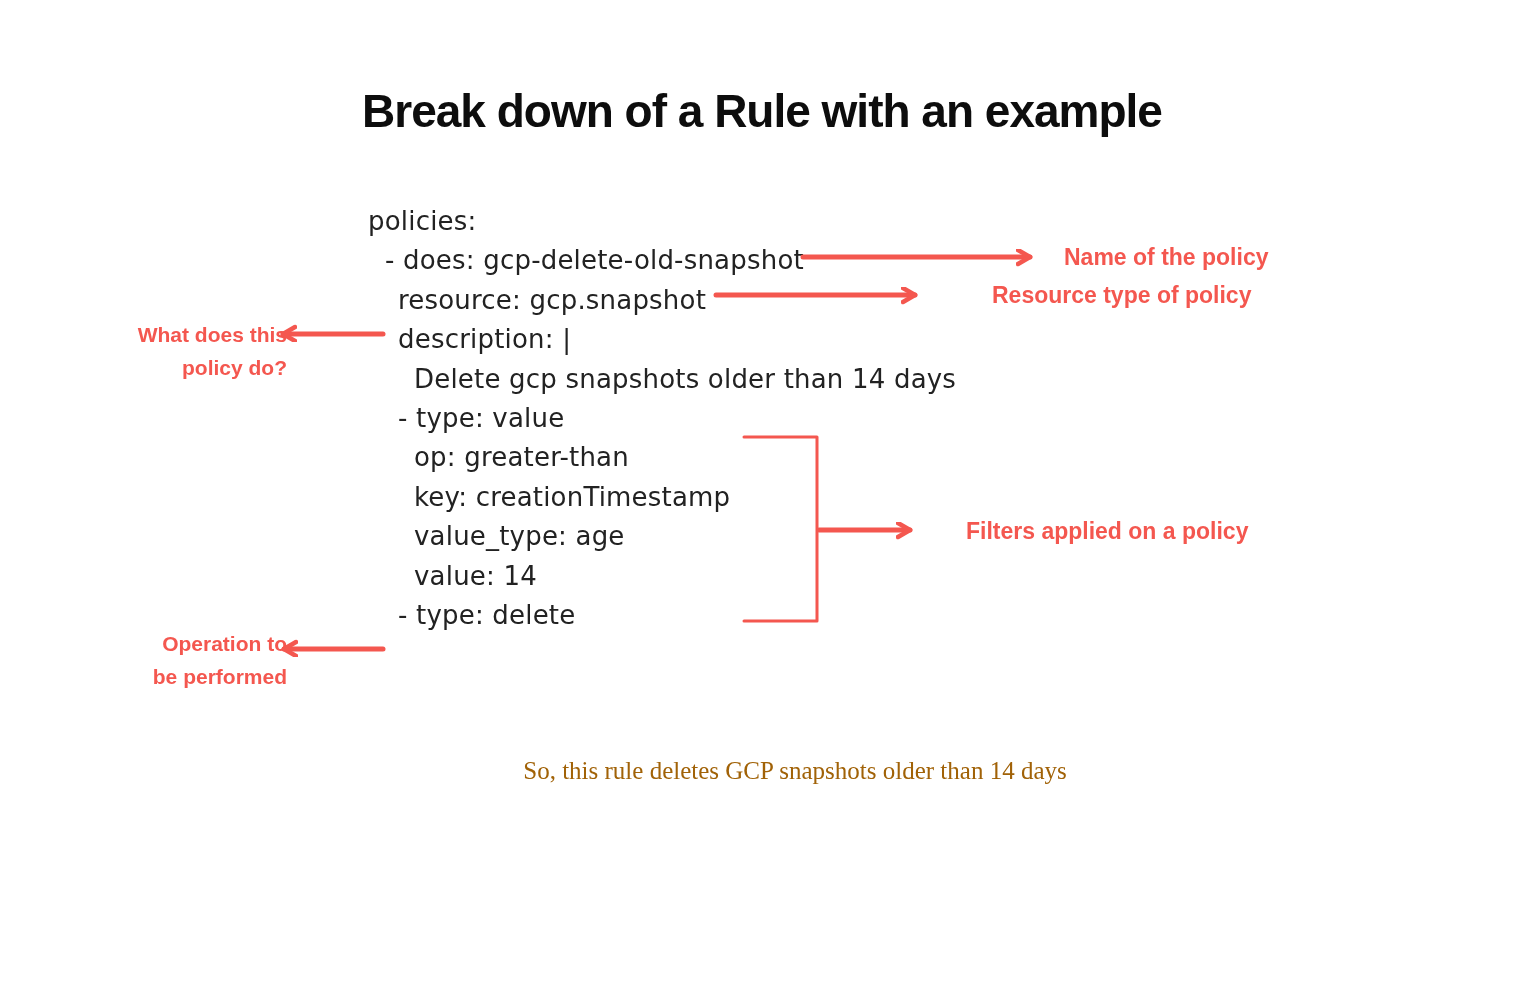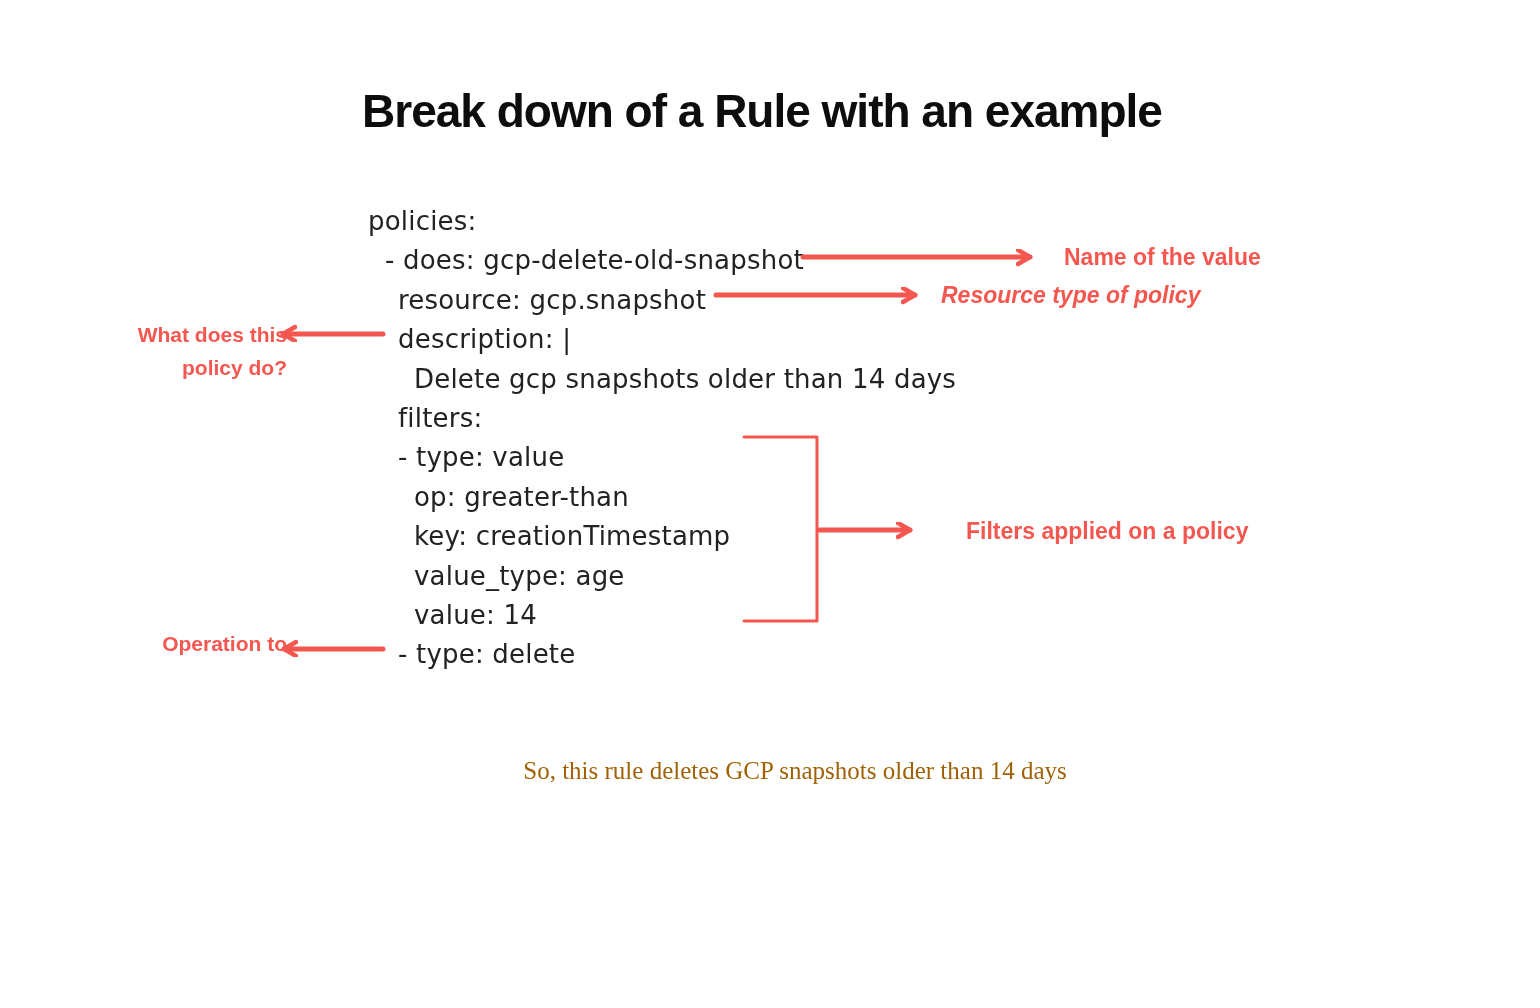--- a/index.html
+++ b/index.html
@@ -42,21 +42,21 @@
   .ind3 { padding-left: 46px; }
 
   .red-label {
     position: absolute;
     color: var(--accent);
     font-weight: 700;
     font-size: 23px;
     white-space: nowrap;
   }
   .lbl-name     { left: 1064px; top: 244px; }
-  .lbl-resource { left: 941px;  top: 282px; font-style: italic; }
+  .lbl-resource { left: 992px;  top: 282px; }
   .lbl-filters  { left: 966px;  top: 518px; }
   .red-label-multi {
     position: absolute;
     color: var(--accent);
     font-weight: 700;
     font-size: 21px;
     line-height: 33px;
     width: 235px;
     text-align: right;
   }
@@ -103,40 +103,40 @@
 <div class="canvas">
 
   <h1 class="title">Break down of a Rule with an example</h1>
 
   <div class="code-block">
     <div class="code-line ind0">policies:</div>
     <div class="code-line ind1">- does: gcp-delete-old-snapshot</div>
     <div class="code-line ind2">resource: gcp.snapshot</div>
     <div class="code-line ind2">description: |</div>
     <div class="code-line ind3">Delete gcp snapshots older than 14 days</div>
-    <div class="code-line ind2">filters:</div>
     <div class="code-line ind2">- type: value</div>
     <div class="code-line ind3">op: greater-than</div>
     <div class="code-line ind3">key: creationTimestamp</div>
     <div class="code-line ind3">value_type: age</div>
     <div class="code-line ind3">value: 14</div>
     <div class="code-line ind2">- type: delete</div>
   </div>
 
-  <div class="red-label lbl-name">Name of the value</div>
+  <div class="red-label lbl-name">Name of the policy</div>
   <div class="red-label lbl-resource">Resource type of policy</div>
   <div class="red-label lbl-filters">Filters applied on a policy</div>
 
   <div class="red-label-multi lbl-desc">
     <div>What does this</div>
     <div>policy do?</div>
   </div>
 
   <div class="red-label-multi lbl-actions">
     <div>Operation to</div>
+    <div>be performed</div>
   </div>
 
   <svg class="arrows-svg" width="1540" height="1008" viewBox="0 0 1540 1008">
     <defs>
       <marker id="ah" markerUnits="userSpaceOnUse" markerWidth="22" markerHeight="20" refX="14" refY="8" orient="auto">
         <path class="arrowhead-path" d="M2,1 L14,8 L2,15"></path>
       </marker>
     </defs>
 
     <g>

